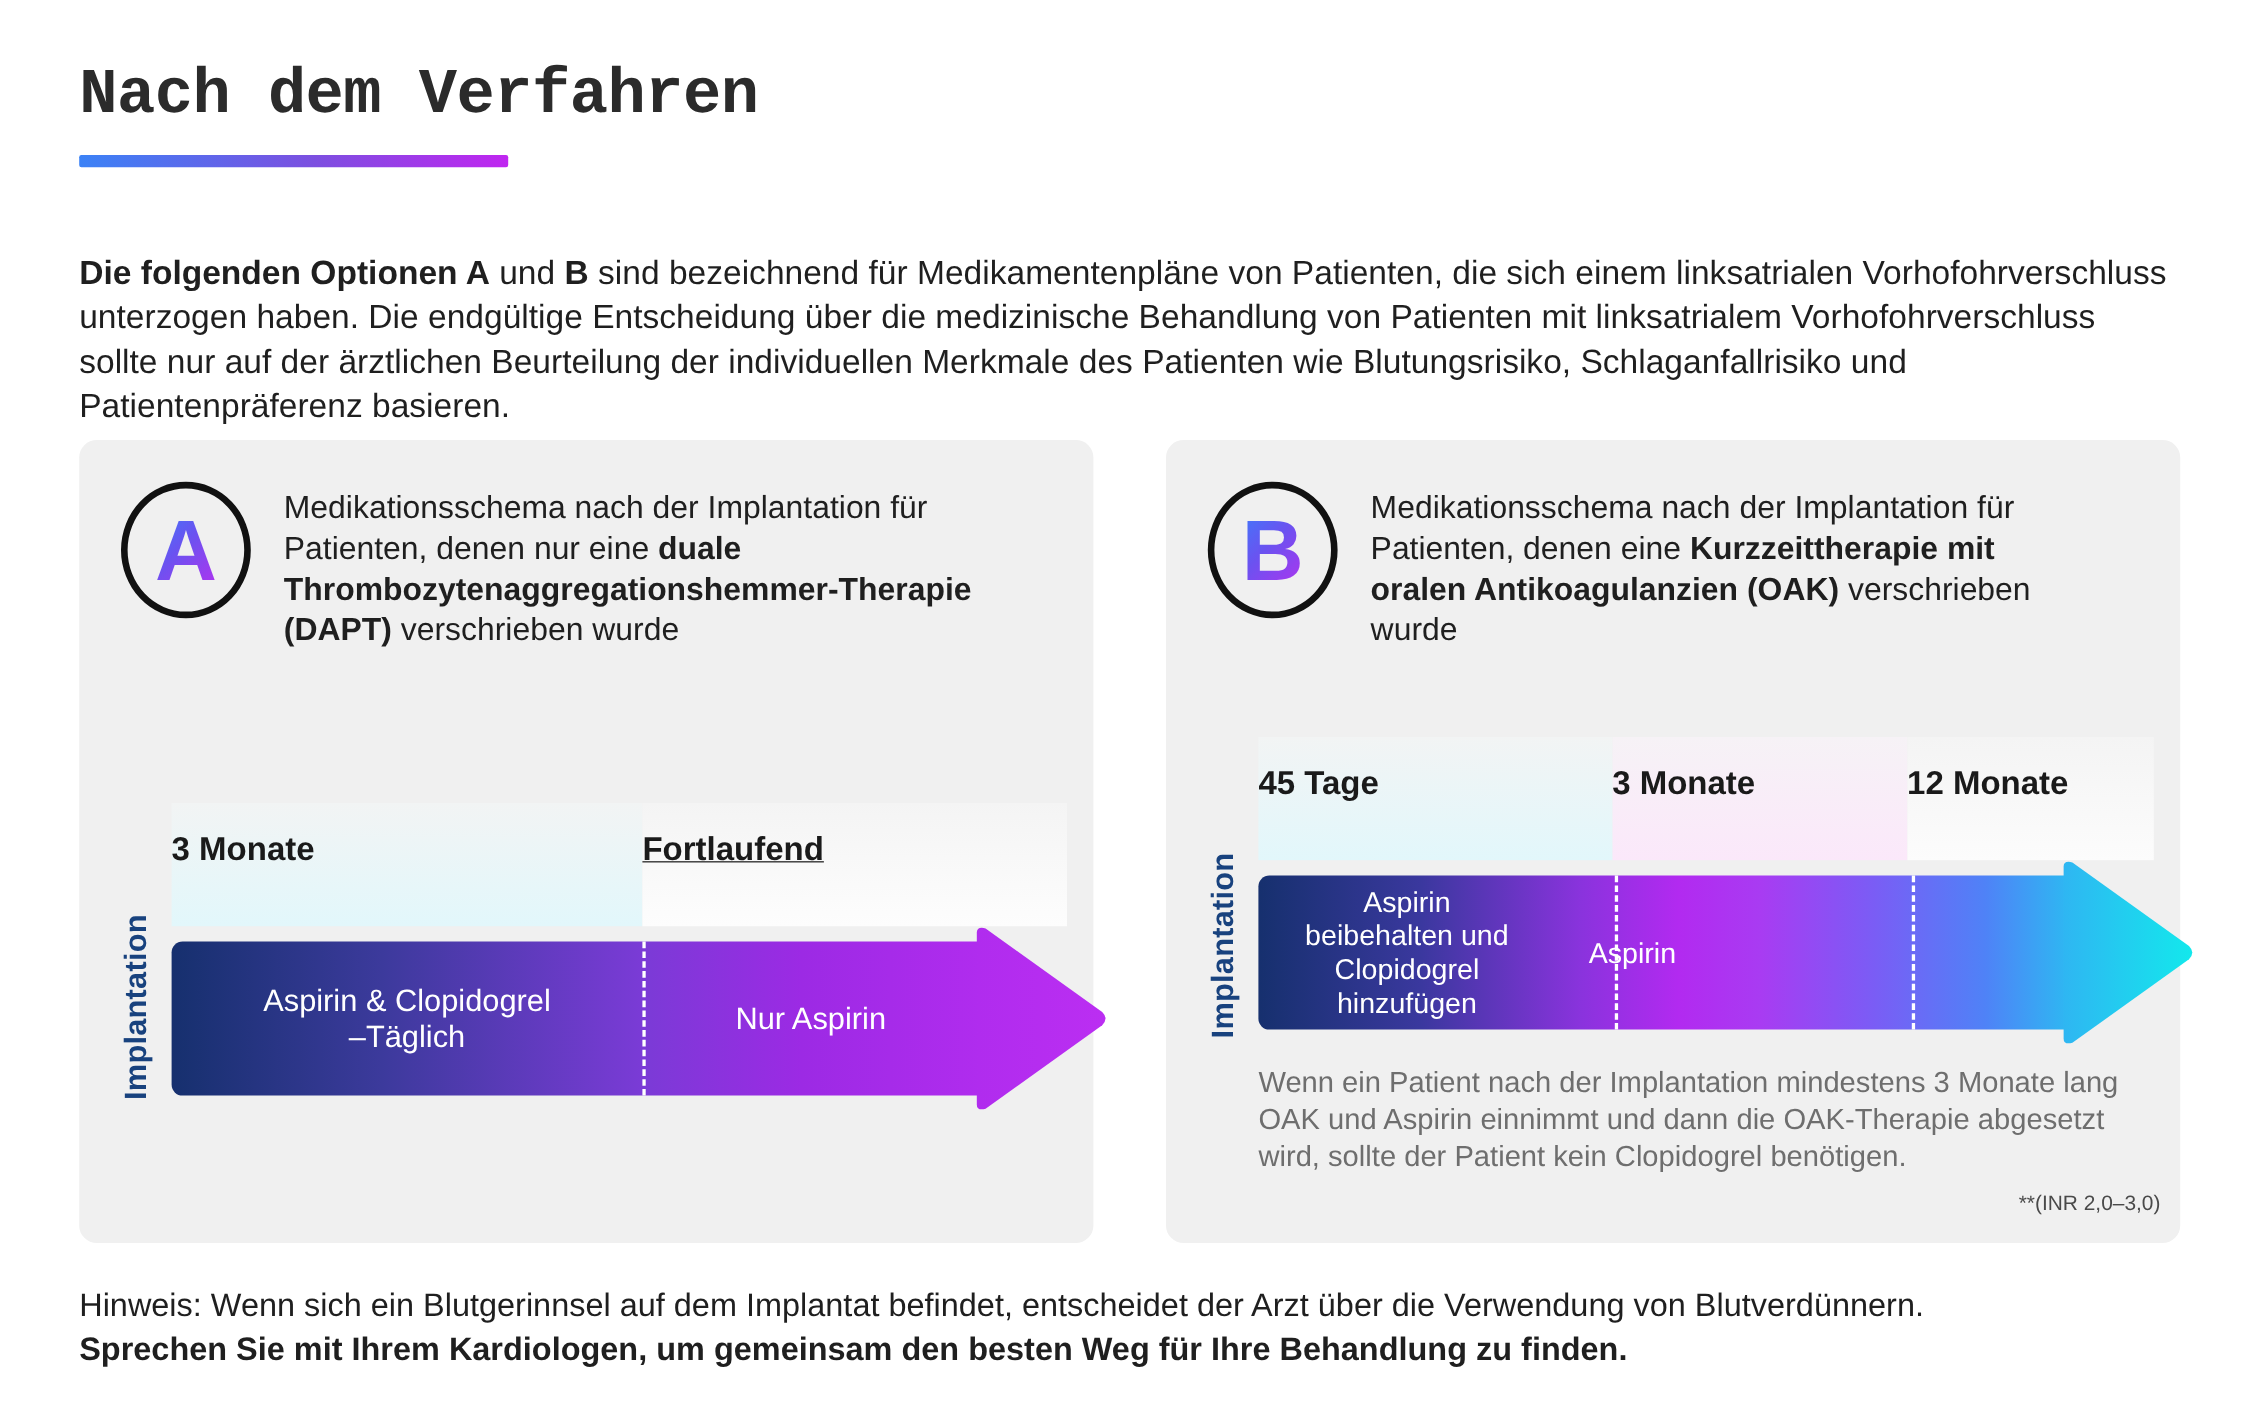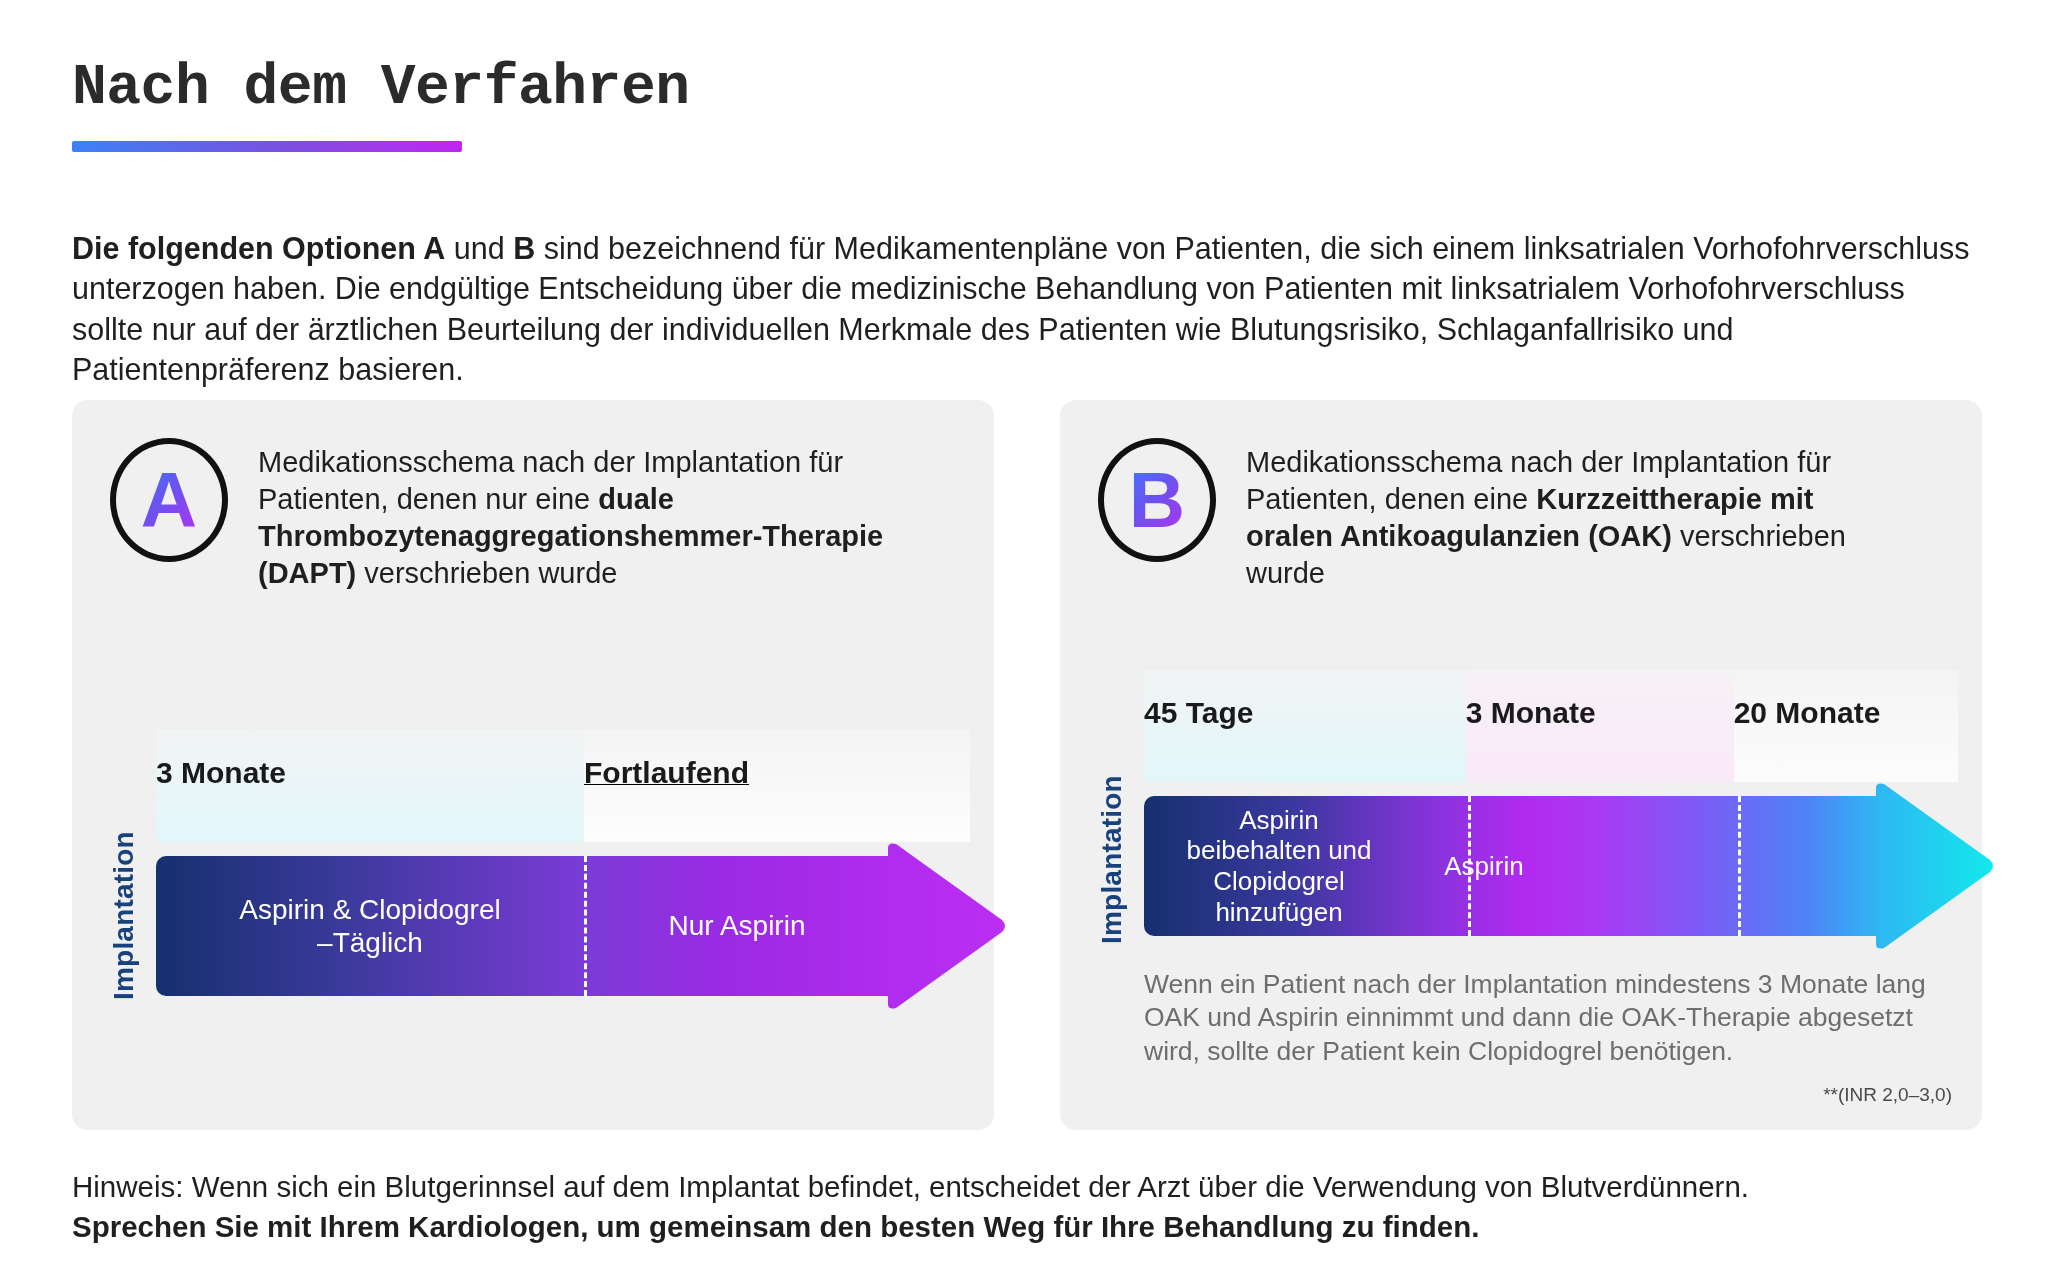--- a/index.html
+++ b/index.html
@@ -203,21 +203,21 @@
     position: absolute;
     left: 84px;
     right: 26px;
     bottom: 62px;
     font-size: 26.5px;
     line-height: 1.26;
     color: #6e6e6e;
   }
   .inr-note {
     position: absolute;
-    right: 30px;
+    right: 18px;
     bottom: 24px;
     font-size: 19px;
     color: #4a4a4a;
   }
 
   
   .bottom-note {
     position: absolute;
     left: 72px;
     width: 1910px;
@@ -307,21 +307,21 @@
         <div class="axis-label">Implantation</div>
 
         <div class="tl-grid">
           <div class="period-band band-cyan" style="width:324px;">
             <span class="period-label">45 Tage</span>
           </div>
           <div class="period-band band-pink" style="width:270px;">
             <span class="period-label">3 Monate</span>
           </div>
           <div class="period-band band-plain" style="width:226px;">
-            <span class="period-label">20 Monate</span>
+            <span class="period-label">12 Monate</span>
           </div>
         </div>
 
         <div class="arrow-wrap">
           <div class="arrow-body" style="width:734px; background: linear-gradient(90deg, #16306e 0%, #3a389e 20%, #8a33dd 40%, #b22af0 52%, #a93bf2 62%, #7b5cf5 76%, #4f82f7 90%, #2fb6f2 100%);">
             <div class="divider" style="left:324px;"></div>
             <div class="arrow-seg small" style="width:270px;">
               <div>
                 <div>Aspirin</div>
                 <div>beibehalten und</div>

